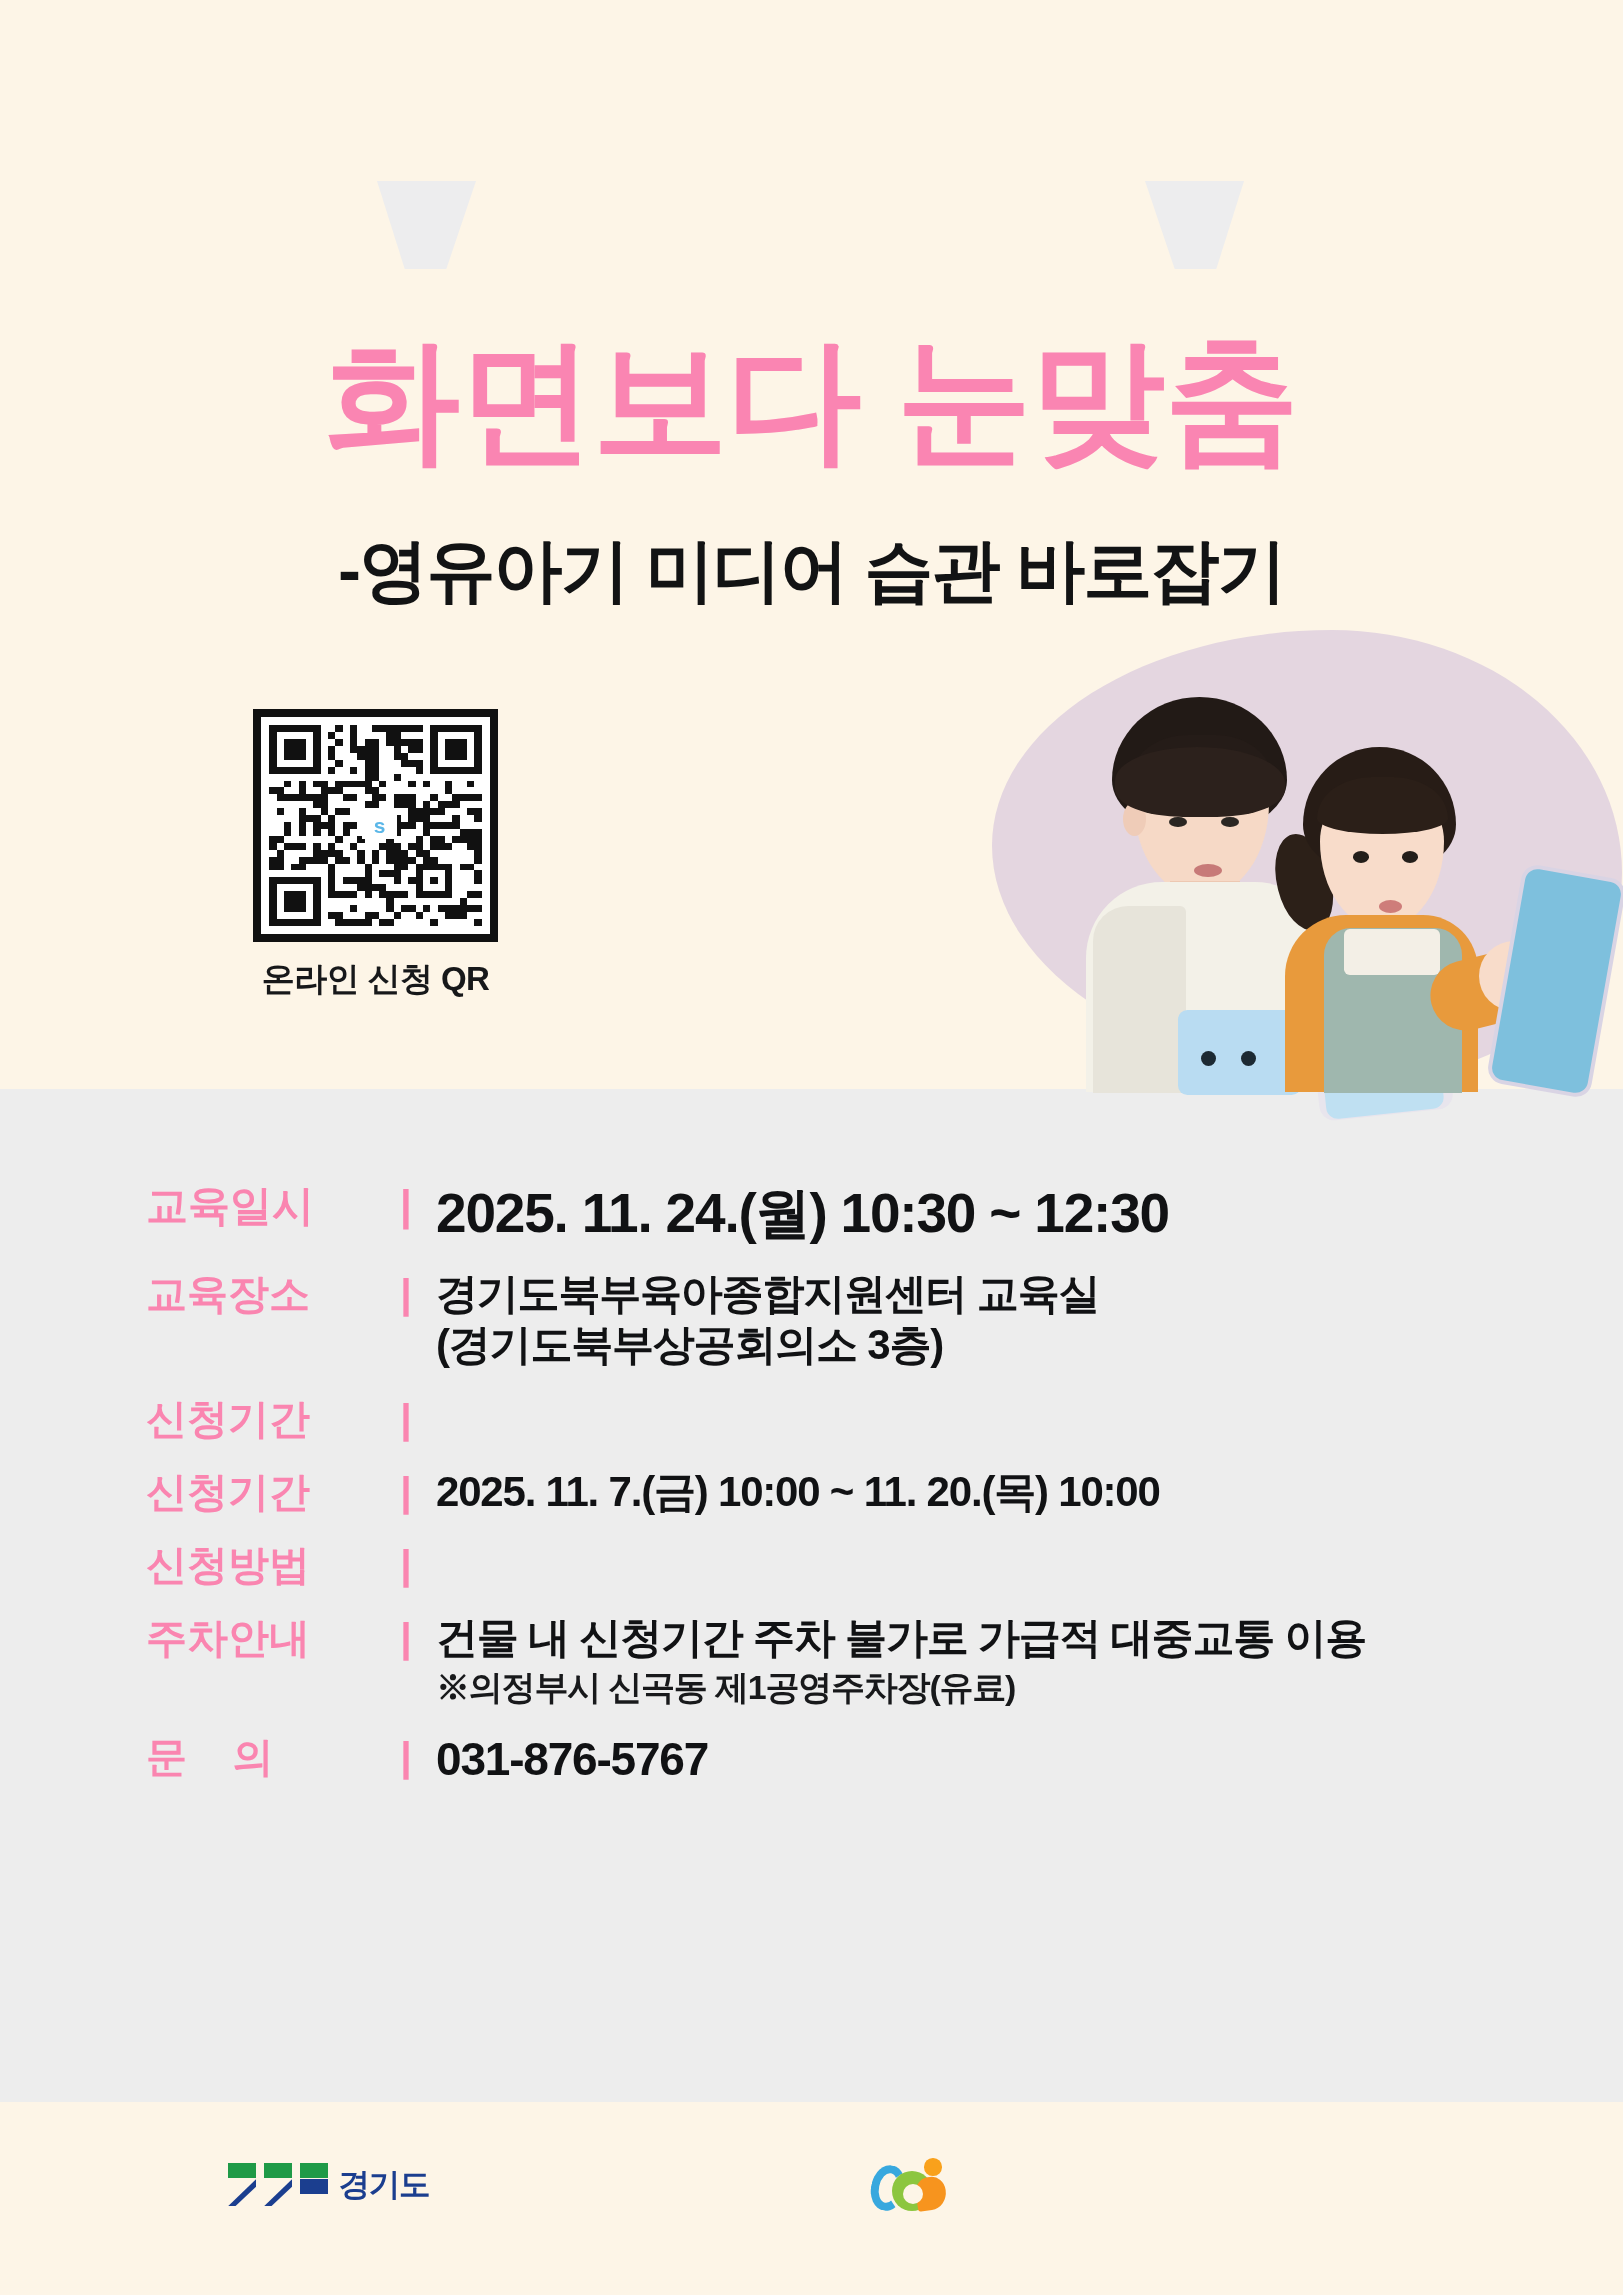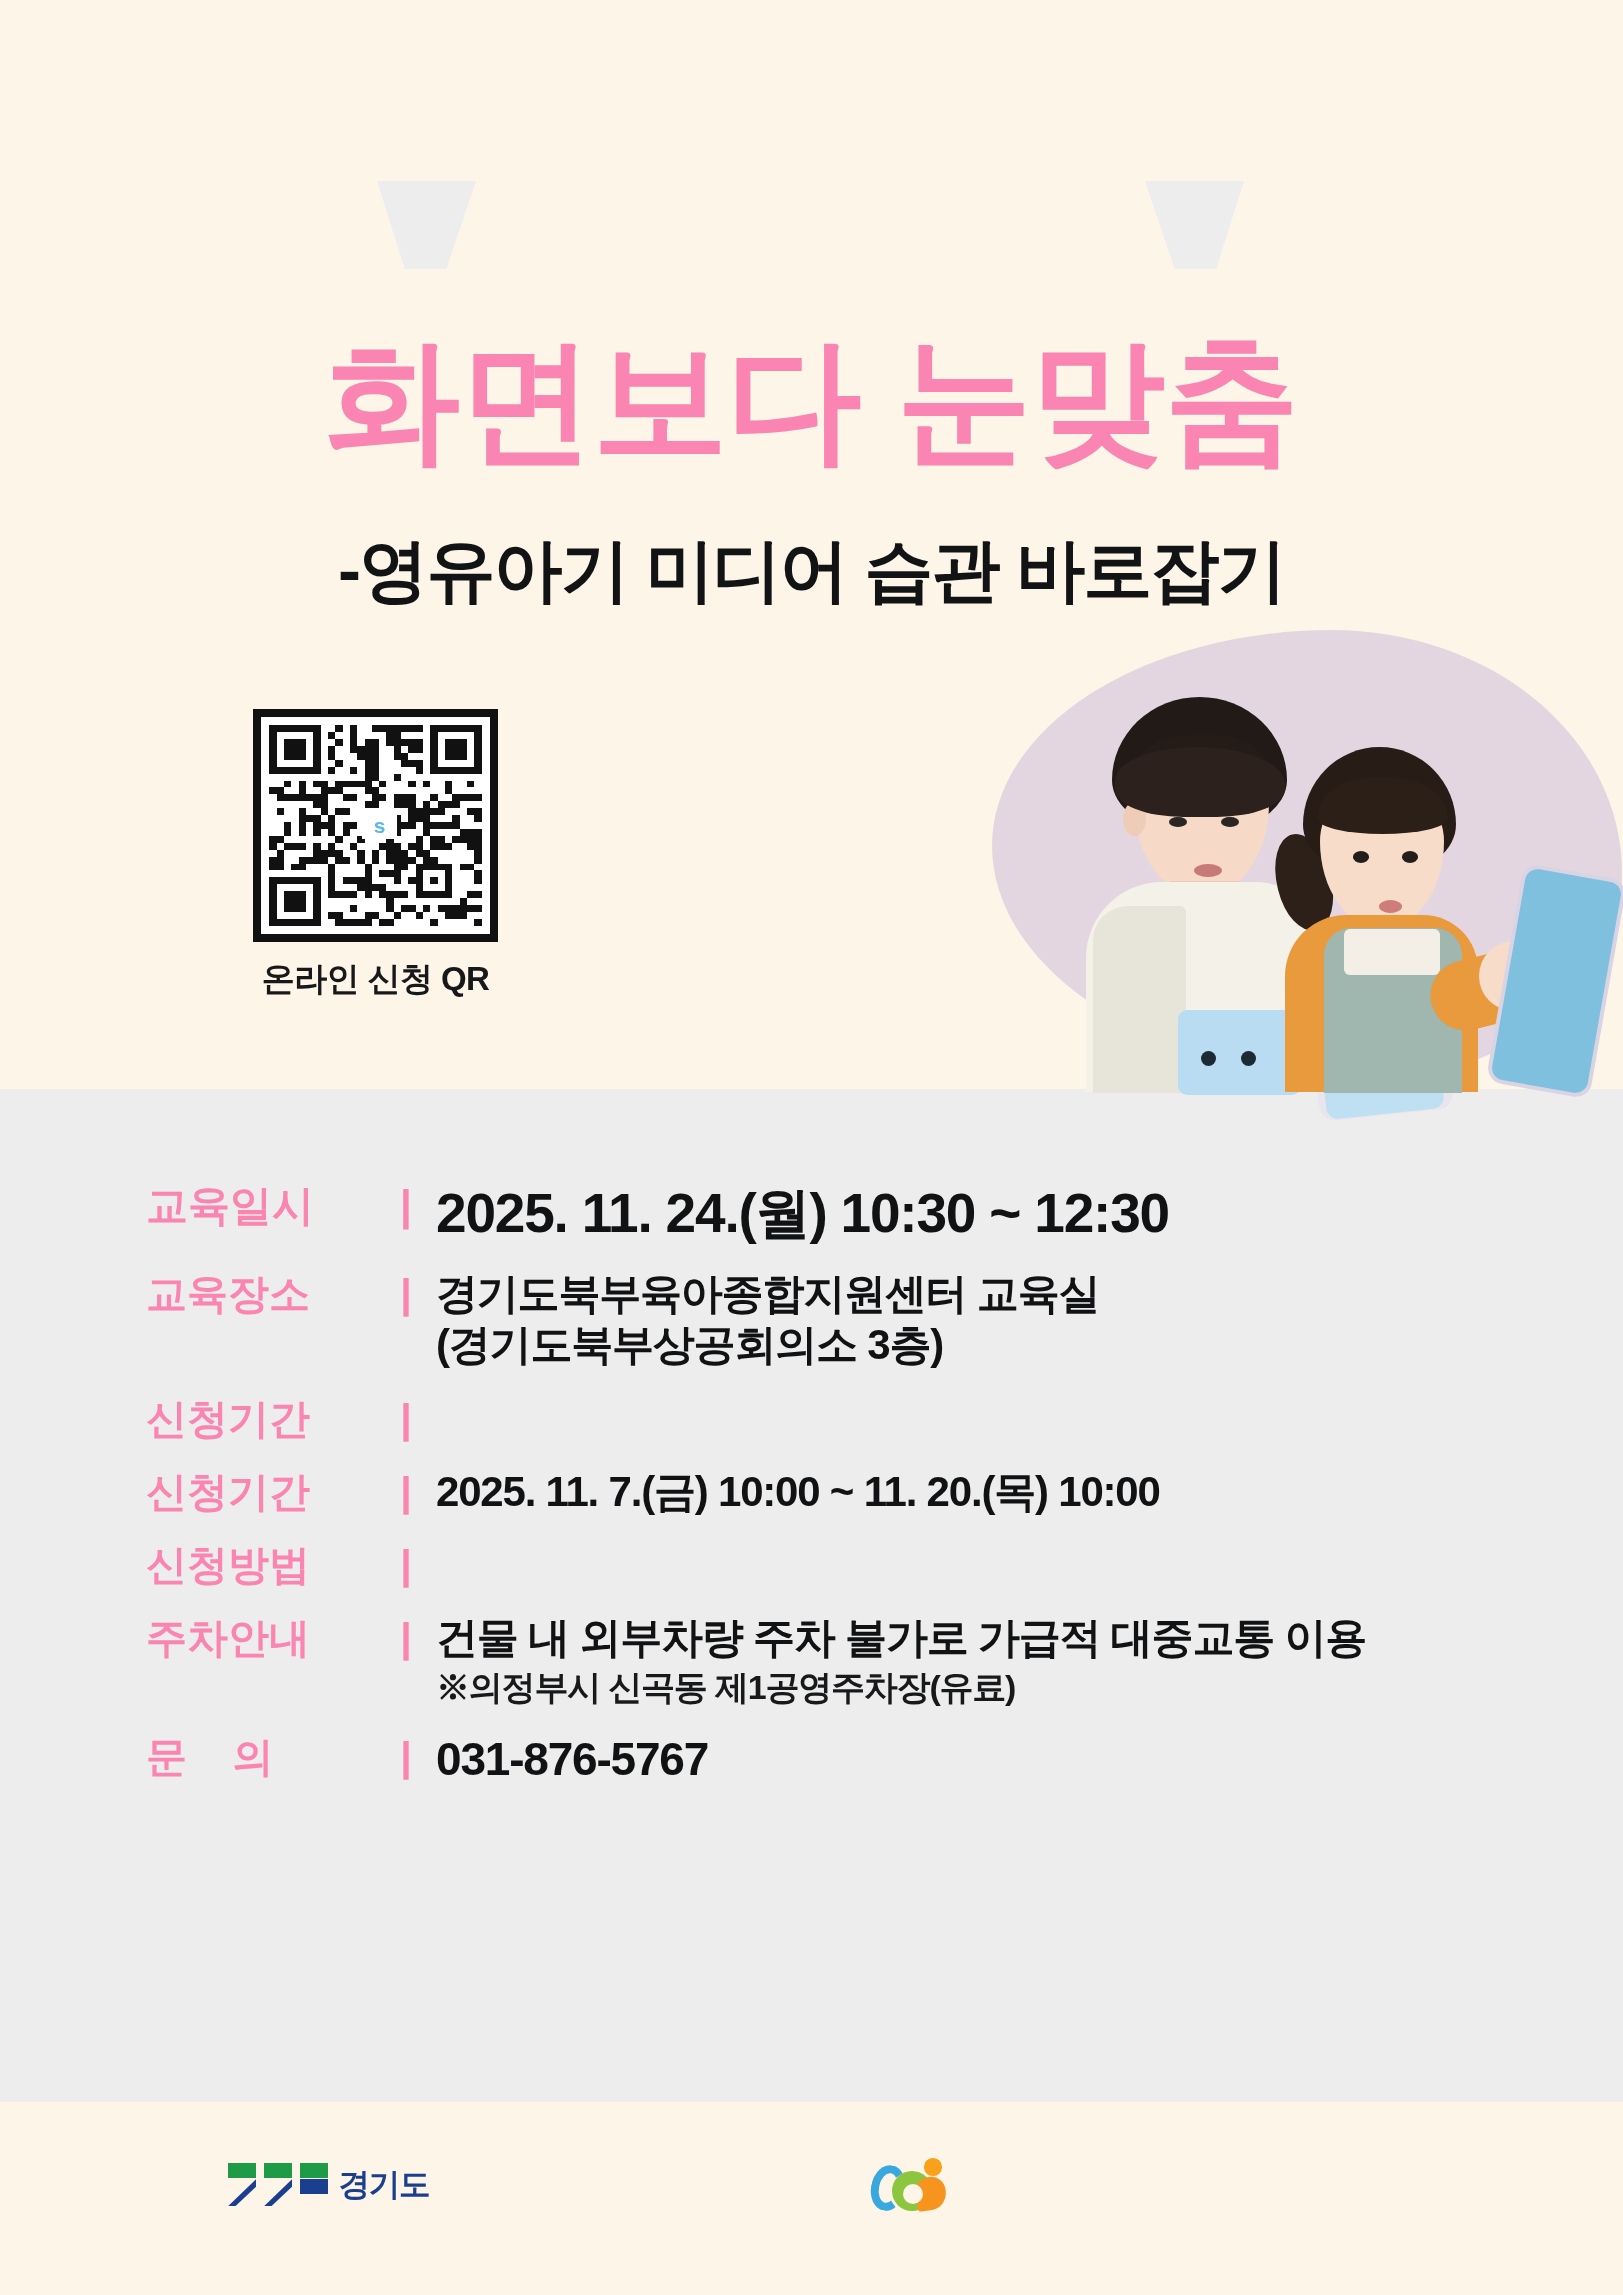--- a/index.html
+++ b/index.html
@@ -1178,21 +1178,21 @@
       </div>
     </div>
     <div class="row">
       <div class="label">신청방법</div>
       <div class="bar">|</div>
     </div>
     <div class="row">
       <div class="label">주차안내</div>
       <div class="bar">|</div>
       <div class="val">
-        <div class="v1 sm">건물 내 외부차량 주차 불가로 가급적 대중교통 이용</div>
+        <div class="v1 sm">건물 내 신청기간 주차 불가로 가급적 대중교통 이용</div>
         <div class="note">※의정부시 신곡동 제1공영주차장(유료)</div>
       </div>
     </div>
     <div class="row">
       <div class="label">문    의</div>
       <div class="bar">|</div>
       <div class="val">
         <div class="v1">031-876-5767</div>
       </div>
     </div>

